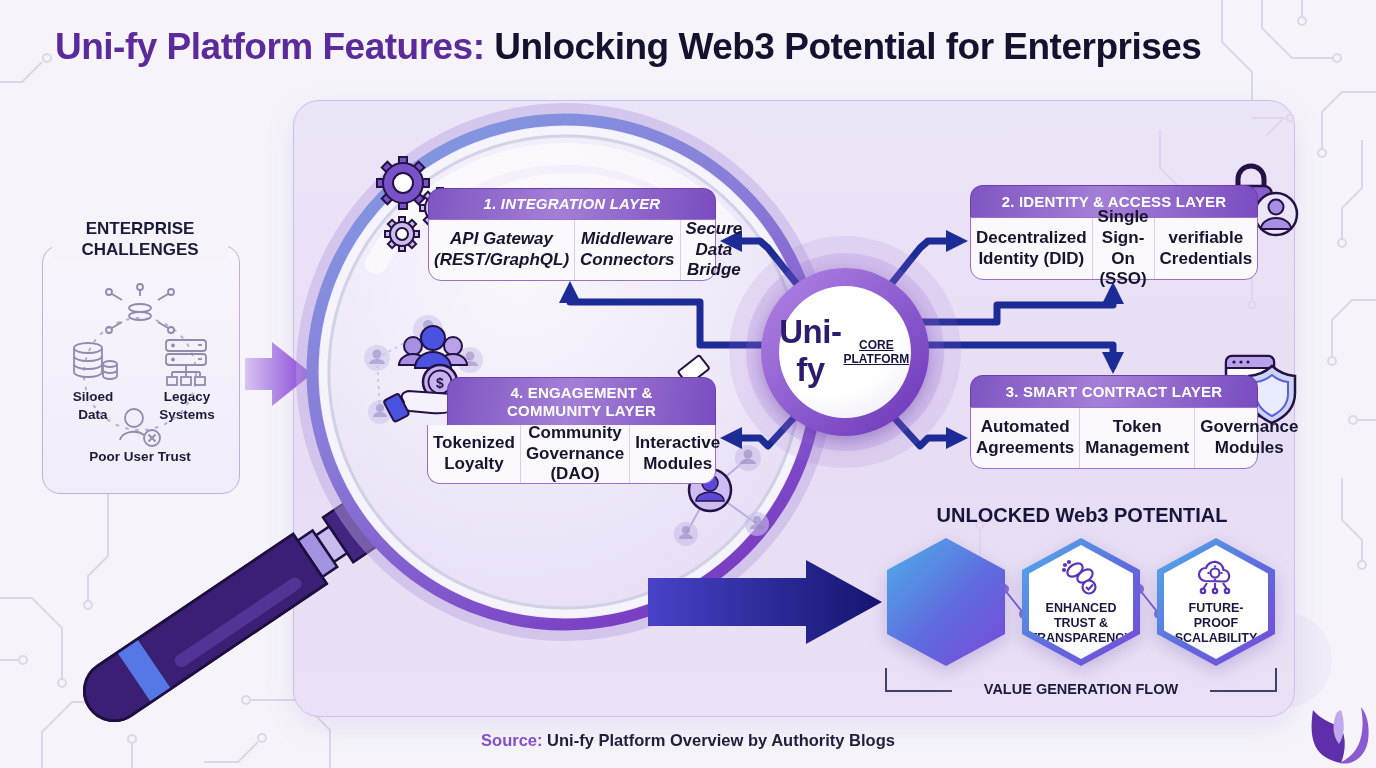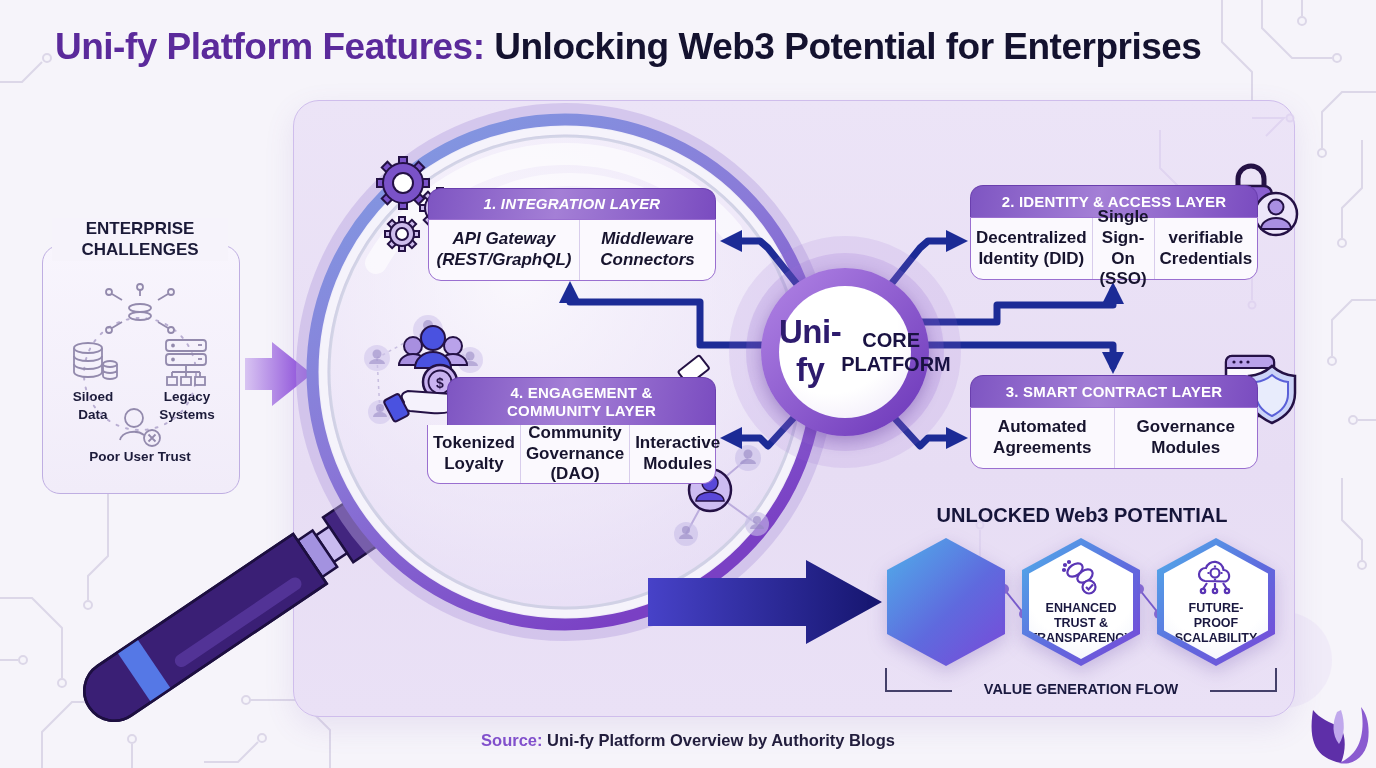--- a/index.html
+++ b/index.html
@@ -35,21 +35,21 @@
         padding:14px 5px;font-size:17px;font-weight:700;color:#17142e;line-height:1.22;}
   .cell + .cell{border-left:1.5px solid #d8cdec;}
   
   .halo{border-radius:50%;z-index:4;}
   #core-ring{left:761px;top:268px;width:168px;height:168px;border-radius:50%;z-index:6;
              background:linear-gradient(135deg,#b285e6,#6a35b8);box-shadow:0 5px 16px rgba(80,40,140,.35);}
   #core-inner{left:779px;top:286px;width:132px;height:132px;border-radius:50%;z-index:6;
               background:radial-gradient(circle at 38% 30%,#ffffff 55%,#ece5f8 100%);
               display:flex;align-items:center;justify-content:space-between;text-align:center;}
   #core-name{font-size:33px;font-weight:800;color:#2e1b6e;letter-spacing:-.5px;margin-bottom:3px;}
-  #core-sub{font-size:20px;font-weight:800;color:#191242;line-height:1.2;width:100px;}
+  #core-sub{font-size:12px;font-weight:800;color:#191242;line-height:1.2;width:100px;text-decoration:underline;}
   
   #unlocked-head{left:882px;top:504px;width:400px;text-align:center;font-size:20px;font-weight:800;color:#16153a;z-index:6;}
   .hex-wrap{position:absolute;top:538px;width:118px;height:128px;z-index:6;
             filter:drop-shadow(0 6px 9px rgba(90,60,160,.25));}
   .hex-outer{width:100%;height:100%;clip-path:polygon(50% 0%,100% 25%,100% 75%,50% 100%,0% 75%,0% 25%);
              background:linear-gradient(135deg,#4fb0ea 0%,#5f6ade 55%,#7a48d8 100%);}
   .hex-inner{position:absolute;left:7px;top:7px;right:7px;bottom:7px;
              clip-path:polygon(50% 0%,100% 25%,100% 75%,50% 100%,0% 75%,0% 25%);
              background:radial-gradient(circle at 50% 35%,#ffffff 60%,#eef1fb);
              display:flex;flex-direction:column;align-items:center;justify-content:center;gap:4px;padding:4px;}
@@ -400,36 +400,38 @@
 <div class="abs" id="ch-head">ENTERPRISE CHALLENGES</div>
 <div class="ch-label abs" id="ch-l1">Siloed Data</div>
 <div class="ch-label abs" id="ch-l2">Legacy Systems</div>
 <div class="ch-label abs" id="ch-l3">Poor User Trust</div>
 
 <div class="layer-box" style="left:428px;top:188px;width:288px;font-style:italic;">
   <div class="layer-head" style="height:30px;">1. INTEGRATION LAYER</div>
   <div class="layer-body" style="height:60px;">
     <div class="cell" style="flex:1.12;">API Gateway (REST/GraphQL)</div>
     <div class="cell">Middleware Connectors</div>
+    <div class="cell">Secure Data Bridge</div>
   </div>
 </div>
 
 <div class="layer-box" style="left:970px;top:185px;width:288px;">
   <div class="layer-head" style="height:31px;">2. IDENTITY &amp; ACCESS LAYER</div>
   <div class="layer-body" style="height:61px;">
     <div class="cell" style="flex:1.1;">Decentralized Identity (DID)</div>
     <div class="cell">Single Sign-On (SSO)</div>
     <div class="cell">verifiable Credentials</div>
   </div>
 </div>
 
 <div class="layer-box" style="left:970px;top:375px;width:288px;">
   <div class="layer-head" style="height:31px;">3. SMART CONTRACT LAYER</div>
   <div class="layer-body" style="height:60px;">
     <div class="cell">Automated Agreements</div>
+    <div class="cell" style="flex:1.08;">Token Management</div>
     <div class="cell">Governance Modules</div>
   </div>
 </div>
 
 <div class="layer-box" style="left:447px;top:377px;width:269px;">
   <div class="layer-head" style="height:48px;padding:0 30px;">4. ENGAGEMENT &amp; COMMUNITY LAYER</div>
 </div>
 <div class="layer-box" style="left:427px;top:425px;width:289px;">
   <div class="layer-body" style="height:58px;border-radius:0 0 13px 13px;border-top:none;">
     <div class="cell">Tokenized Loyalty</div>

